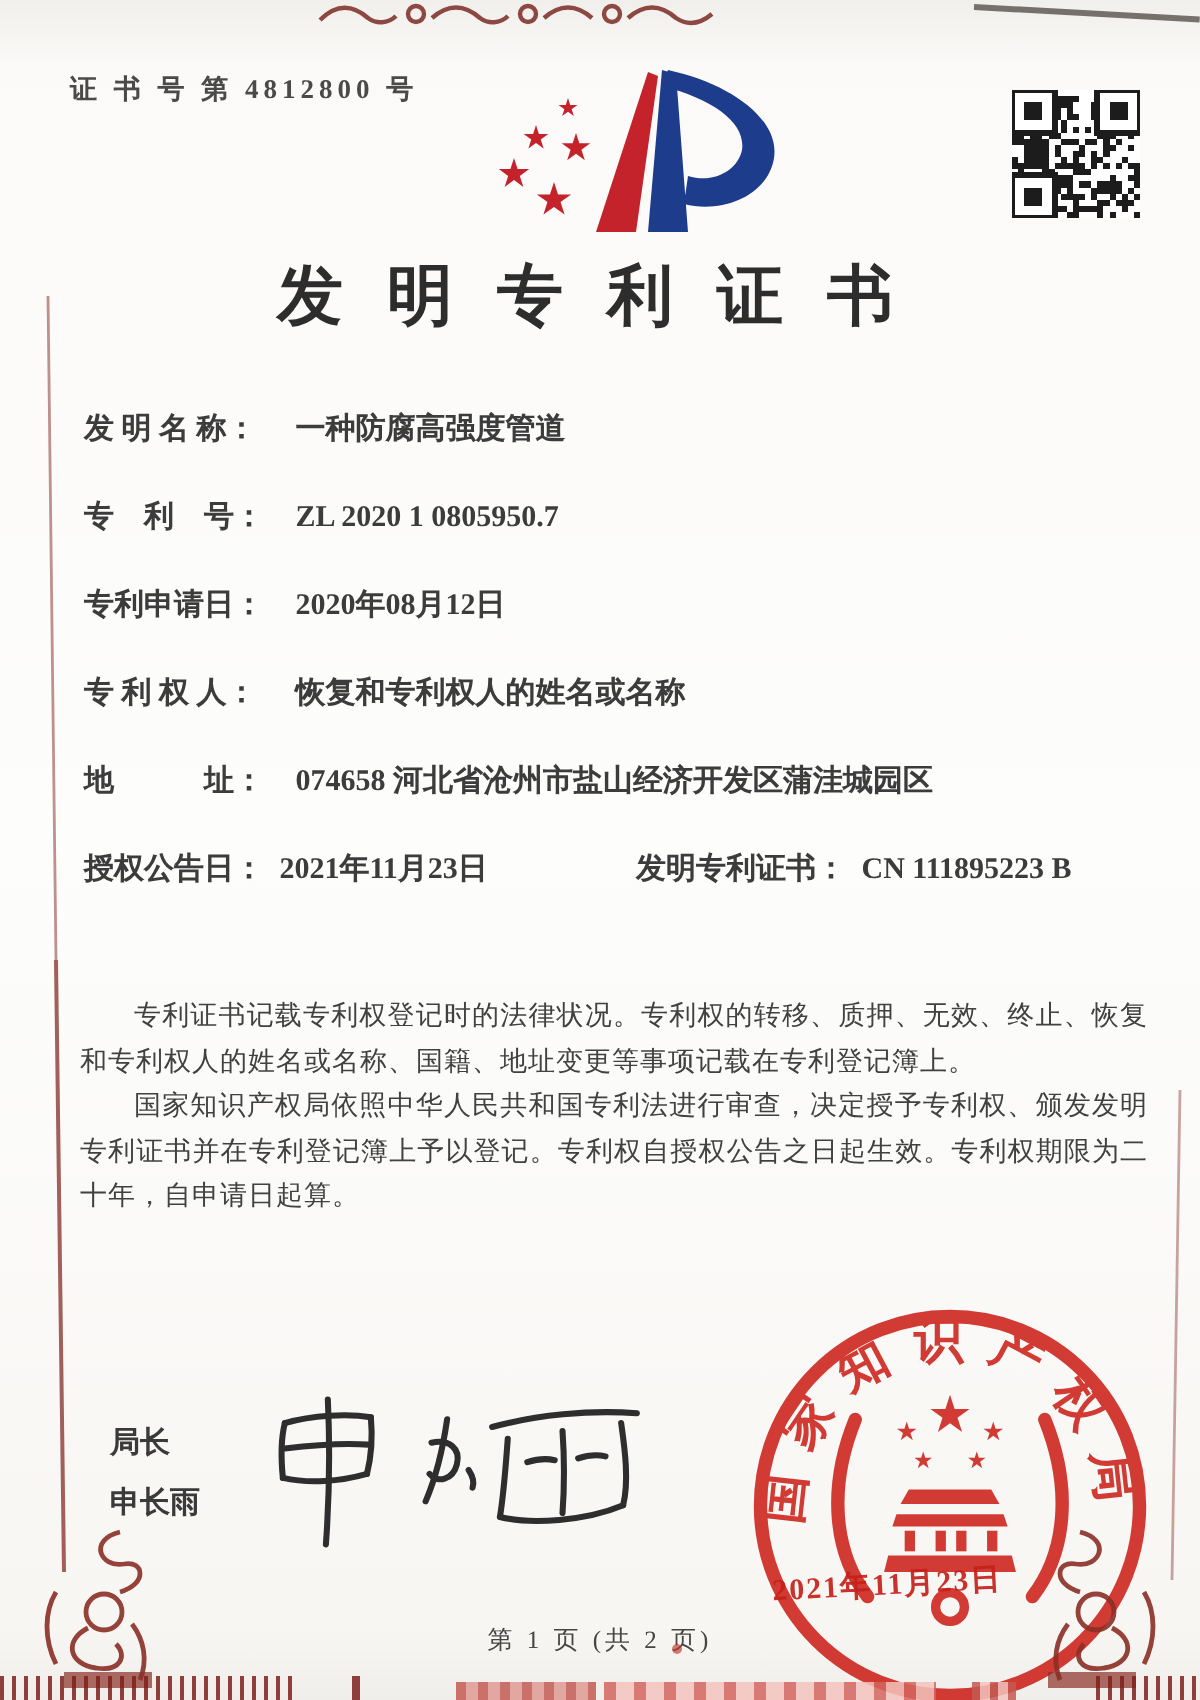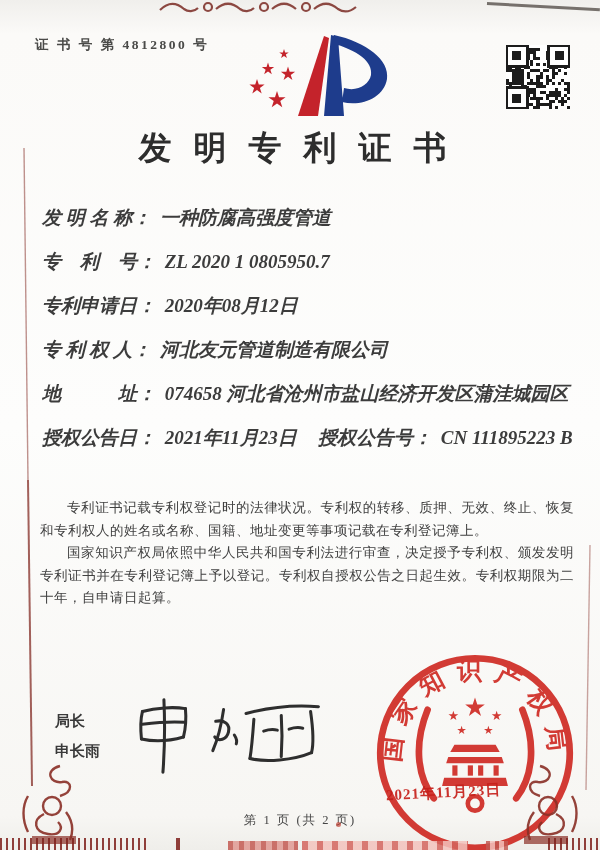--- a/index.html
+++ b/index.html
@@ -25,21 +25,21 @@
   
   #cnipa-logo { left: 230px; top: 26px; width: 182px; height: 102px; }
   #qr { left: 506px; top: 45px; width: 64px; height: 64px; background: #fff; }
 
   
   #title { left: 0; top: 126px; width: 100%; text-align: center;
     font-size: 33px; font-weight: bold; letter-spacing: 22px; padding-left: 7px;
     color: #2d2d2d; }
 
   
-  #fields { left: 42px; top: 205px; width: 532px; font-size: 19px; font-weight: 600; color: #3c3c3c; font-style: italic; }
+  #fields { left: 42px; top: 205px; width: 532px; font-size: 15px; font-weight: 600; color: #3c3c3c; }
   .field-row { height: 20px; margin-bottom: 24px; white-space: nowrap; position: relative; }
   .field-label { display: inline-block; min-width: 98px; }
   .field-value { margin-left: 4px; }
   .grant-group2 { position: absolute; left: 276px; top: 0; }
 
   
   #body-text { left: 40px; top: 497px; width: 534px; font-size: 13.5px;
     line-height: 22.5px; text-align: justify; color: #414141; letter-spacing: .5px; }
   #body-text p { text-indent: 2em; }
 
@@ -279,31 +279,31 @@
     <div class="field-row">
       <span class="field-label">专　利　号：</span>
       <span class="field-value">ZL 2020 1 0805950.7</span>
     </div>
     <div class="field-row">
       <span class="field-label">专利申请日：</span>
       <span class="field-value">2020年08月12日</span>
     </div>
     <div class="field-row">
       <span class="field-label">专 利 权 人：</span>
-      <span class="field-value">河北友元管道制造有限公司</span>
+      <span class="field-value">恢复和专利权人的姓名或名称</span>
     </div>
     <div class="field-row">
       <span class="field-label">地　　　址：</span>
       <span class="field-value">074658 河北省沧州市盐山经济开发区蒲洼城园区</span>
     </div>
     <div class="field-row">
       <span>授权公告日：</span>
       <span class="field-value">2021年11月23日</span>
       <span class="grant-group2">
-        <span>授权公告号：</span>
+        <span>发明专利证书：</span>
         <span class="field-value">CN 111895223 B</span>
       </span>
     </div>
   </div>
 
   <div id="body-text" class="abs">
     <p>专利证书记载专利权登记时的法律状况。专利权的转移、质押、无效、终止、恢复和专利权人的姓名或名称、国籍、地址变更等事项记载在专利登记簿上。</p>
     <p>国家知识产权局依照中华人民共和国专利法进行审查，决定授予专利权、颁发发明专利证书并在专利登记簿上予以登记。专利权自授权公告之日起生效。专利权期限为二十年，自申请日起算。</p>
   </div>
 

